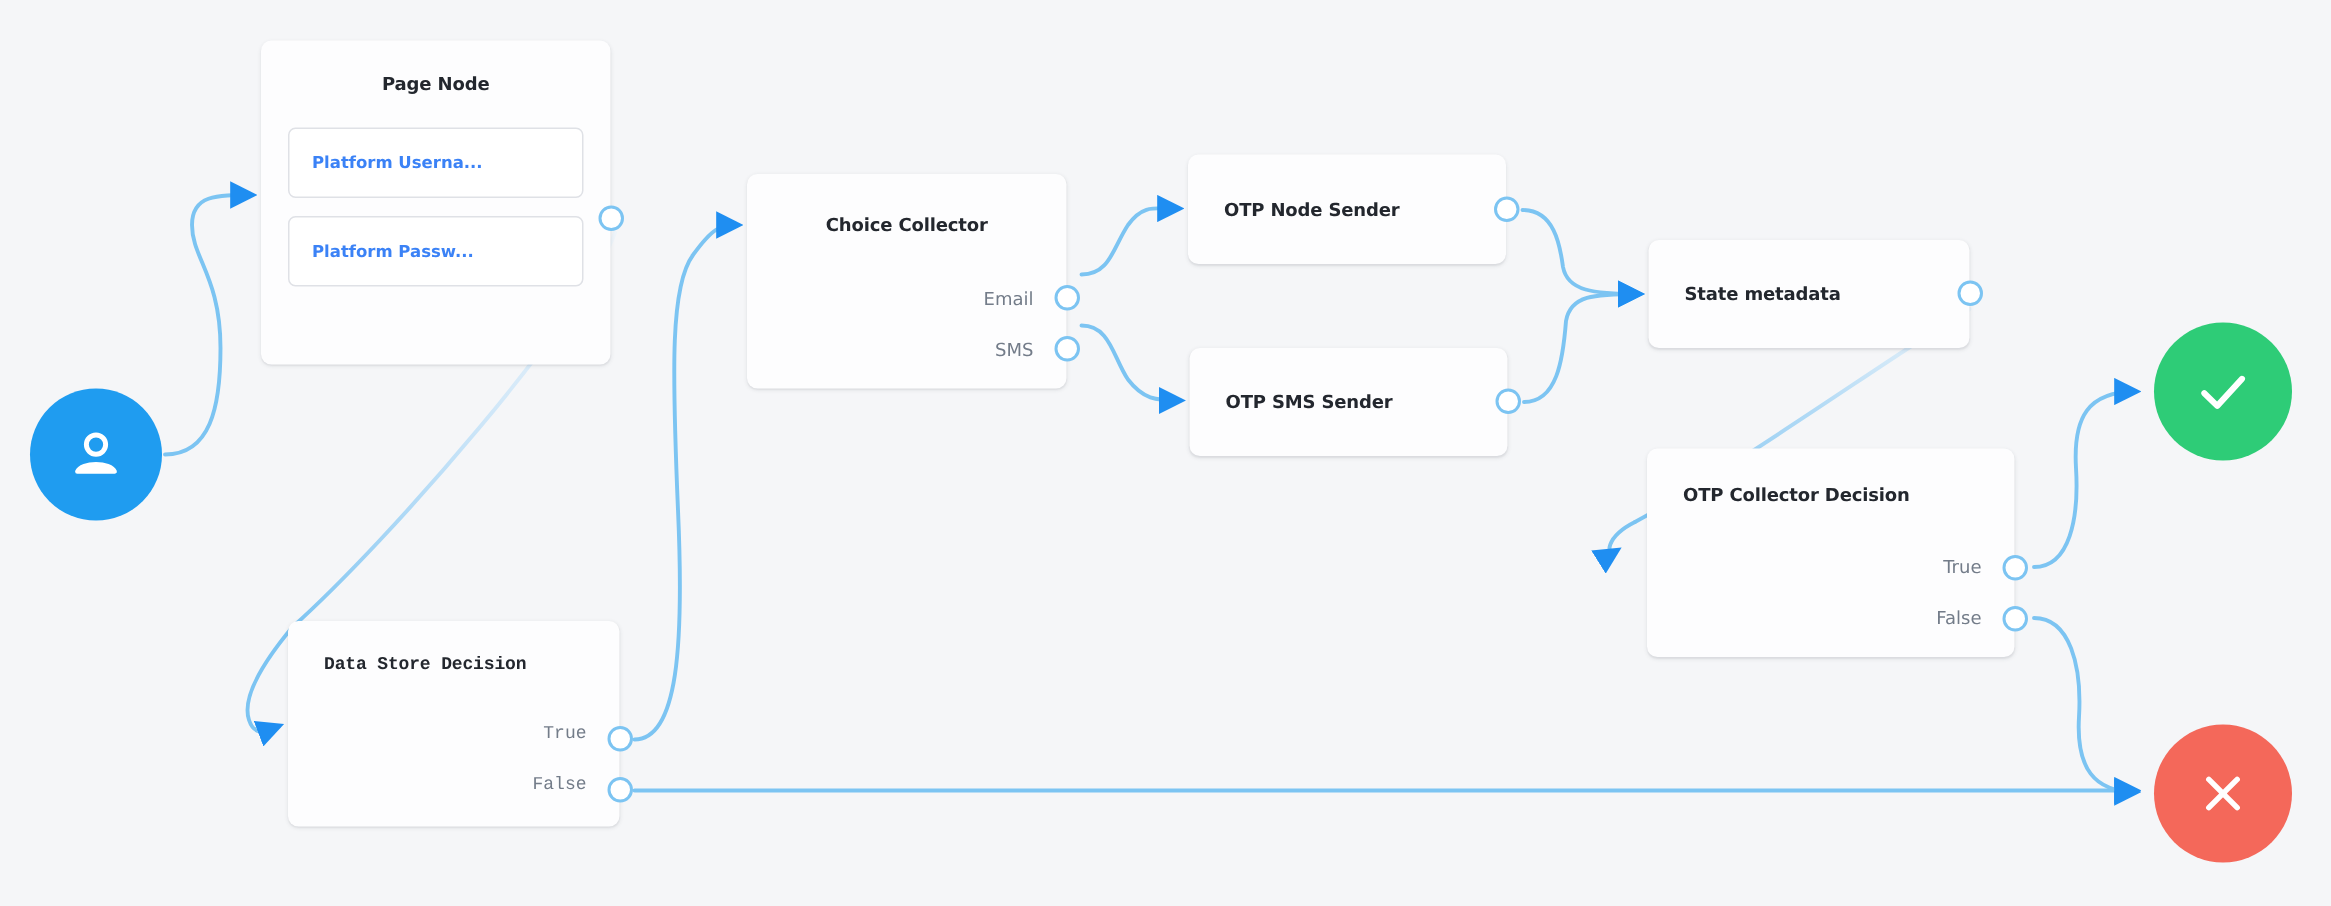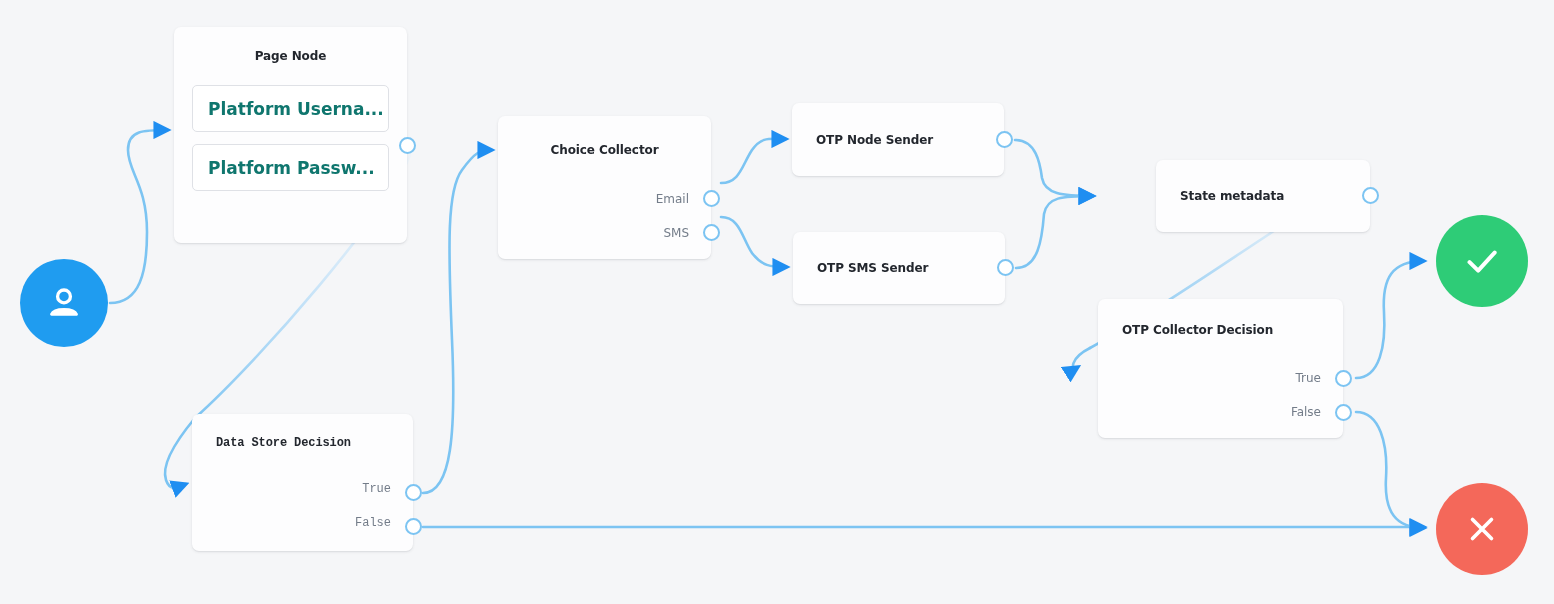--- a/index.html
+++ b/index.html
@@ -55,39 +55,39 @@
   }
   .field {
     margin: 0 18px 12px 18px;
     height: 47px;
     border: 1px solid #dfe1e6;
     border-radius: 5px;
     background: #ffffff;
     display: flex;
     align-items: center;
     padding-left: 15px;
-    font-size: 17px;
+    font-size: 11px;
     font-weight: 700;
-    color: #0f766e;
+    color: #3b82f6;
     white-space: nowrap;
     overflow: hidden;
   }
   #node-page .fields { margin-top: 22px; }
 
   
   #node-choice {
     left: 498px; top: 116px;
     width: 213px; height: 143px;
   }
   #node-choice .title-center { padding-top: 27px; }
 
   
   #node-otp-email { left: 792px; top: 103px; width: 212px; height: 73px; }
   #node-otp-sms   { left: 793px; top: 232px; width: 212px; height: 72px; }
-  #node-state     { left: 1156px; top: 160px; width: 214px; height: 72px; }
+  #node-state     { left: 1099px; top: 160px; width: 214px; height: 72px; }
   #node-otp-dec   { left: 1098px; top: 299px; width: 245px; height: 139px; }
   #node-datastore { left: 192px; top: 414px; width: 221px; height: 137px; font-family: Liberation Mono, monospace; }
 
   .plain-title {
     height: 100%;
     display: flex;
     align-items: center;
   }
 
   

